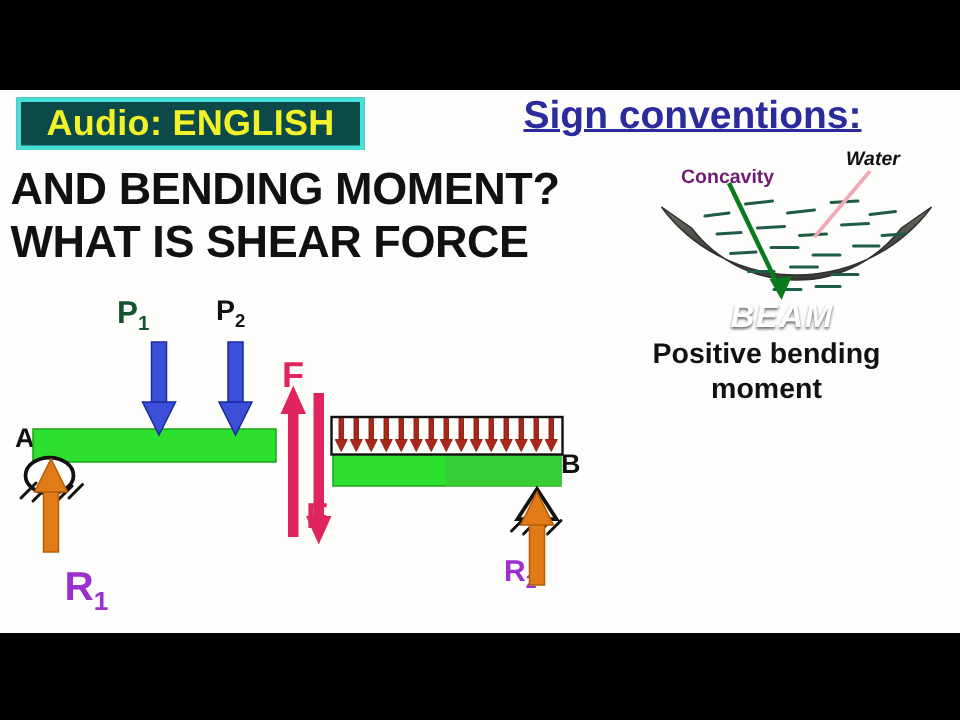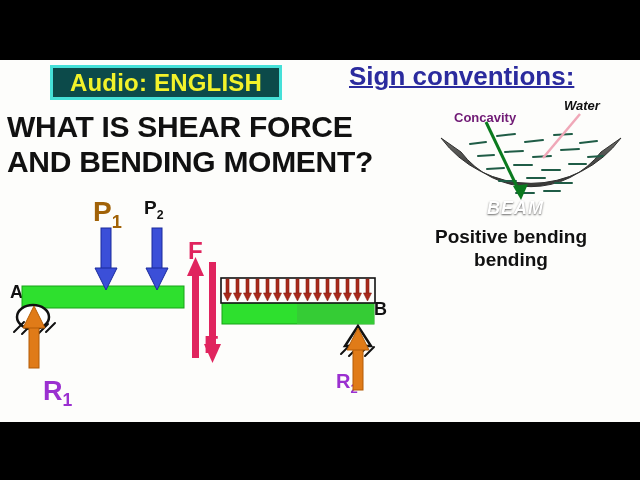--- a/index.html
+++ b/index.html
@@ -30,21 +30,21 @@
   }
 
   
   .audio-badge {
     position: absolute;
     left: 11px; top: 5px;
     width: 232px; height: 35px;
     background: #0c4a4a;
     border: 3px solid #46e0d8;
     box-sizing: border-box;
-    display: flex; align-items: center; justify-content: center; margin-left: 39px;
+    display: flex; align-items: center; justify-content: center;
   }
   .audio-badge span {
     color: #f2f22a;
     font-size: 24px;
     font-weight: bold;
     letter-spacing: 0.2px;
     line-height: 1;
   }
 
   
@@ -88,21 +88,21 @@
     left: 564px; top: 38px;
     color: #111111;
     font-size: 13px;
     font-weight: bold;
     font-style: italic;
   }
   .lbl-beam {
     position: absolute;
     left: 487px; top: 138px;
     color: #ffffff;
-    font-size: 18px;
+    font-size: 22px;
     font-weight: bold;
     font-style: italic;
     letter-spacing: 1px;
     text-shadow: 0 1px 2px rgba(0,0,0,.6);
   }
   .pbm-text {
     position: absolute;
     left: 409px; top: 165px;
     width: 204px;
     text-align: center;
@@ -120,21 +120,21 @@
 
   
   .dlabel {
     position: absolute;
     font-weight: bold;
     line-height: 1;
     white-space: nowrap;
   }
   .dlabel sub { font-size: 65%; }
 
-  .lbl-p1 { left: 93px;  top: 138px; color: #a16207; font-size: 28px; }
+  .lbl-p1 { left: 78px;  top: 138px; color: #14532d; font-size: 21px; }
   .lbl-p2 { left: 144px; top: 138px; color: #111111; font-size: 19px; }
   .lbl-p3 { left: 273px; top: 194px; color: #111111; font-size: 22px; margin-top: 27px; }
   .lbl-f-top    { left: 188px; top: 179px; color: #e0245e; font-size: 24px; }
   .lbl-f-bottom { left: 204px; top: 273px; color: #e0245e; font-size: 24px; }
   .lbl-a  { left: 10px;  top: 223px; color: #111111; font-size: 18px; }
   .lbl-b  { left: 374px; top: 240px; color: #111111; font-size: 18px; }
   .lbl-r1 { left: 43px;  top: 298px; color: #9b30d0; font-size: 27px; margin-top: 20px; }
   .lbl-r2 { left: 336px; top: 311px; color: #9b30d0; font-size: 20px; }
 </style>
 </head>
@@ -145,32 +145,32 @@
   <div class="bar-top"></div>
   <div class="bar-bottom"></div>
 
   <div class="canvas">
 
     <div class="audio-badge">
       <span>Audio: ENGLISH</span>
     </div>
 
     <div class="title-block">
+      <div class="title-line">AND BENDING MOMENT?</div>
       <div class="title-line">WHAT IS SHEAR FORCE</div>
-      <div class="title-line">AND BENDING MOMENT?</div>
     </div>
 
     <div class="sign-heading">Sign conventions:</div>
 
     <div class="lbl-concavity">Concavity</div>
     <div class="lbl-water">Water</div>
     <div class="lbl-beam">BEAM</div>
     <div class="pbm-text">
       <div>Positive bending</div>
-      <div>bending</div>
+      <div>moment</div>
     </div>
 
     <div class="dlabel lbl-p1">
       <span>P</span><sub>1</sub>
     </div>
     <div class="dlabel lbl-p2">
       <span>P</span><sub>2</sub>
     </div>
     <div class="dlabel lbl-p3">
       <span>P</span><sub>3</sub>

